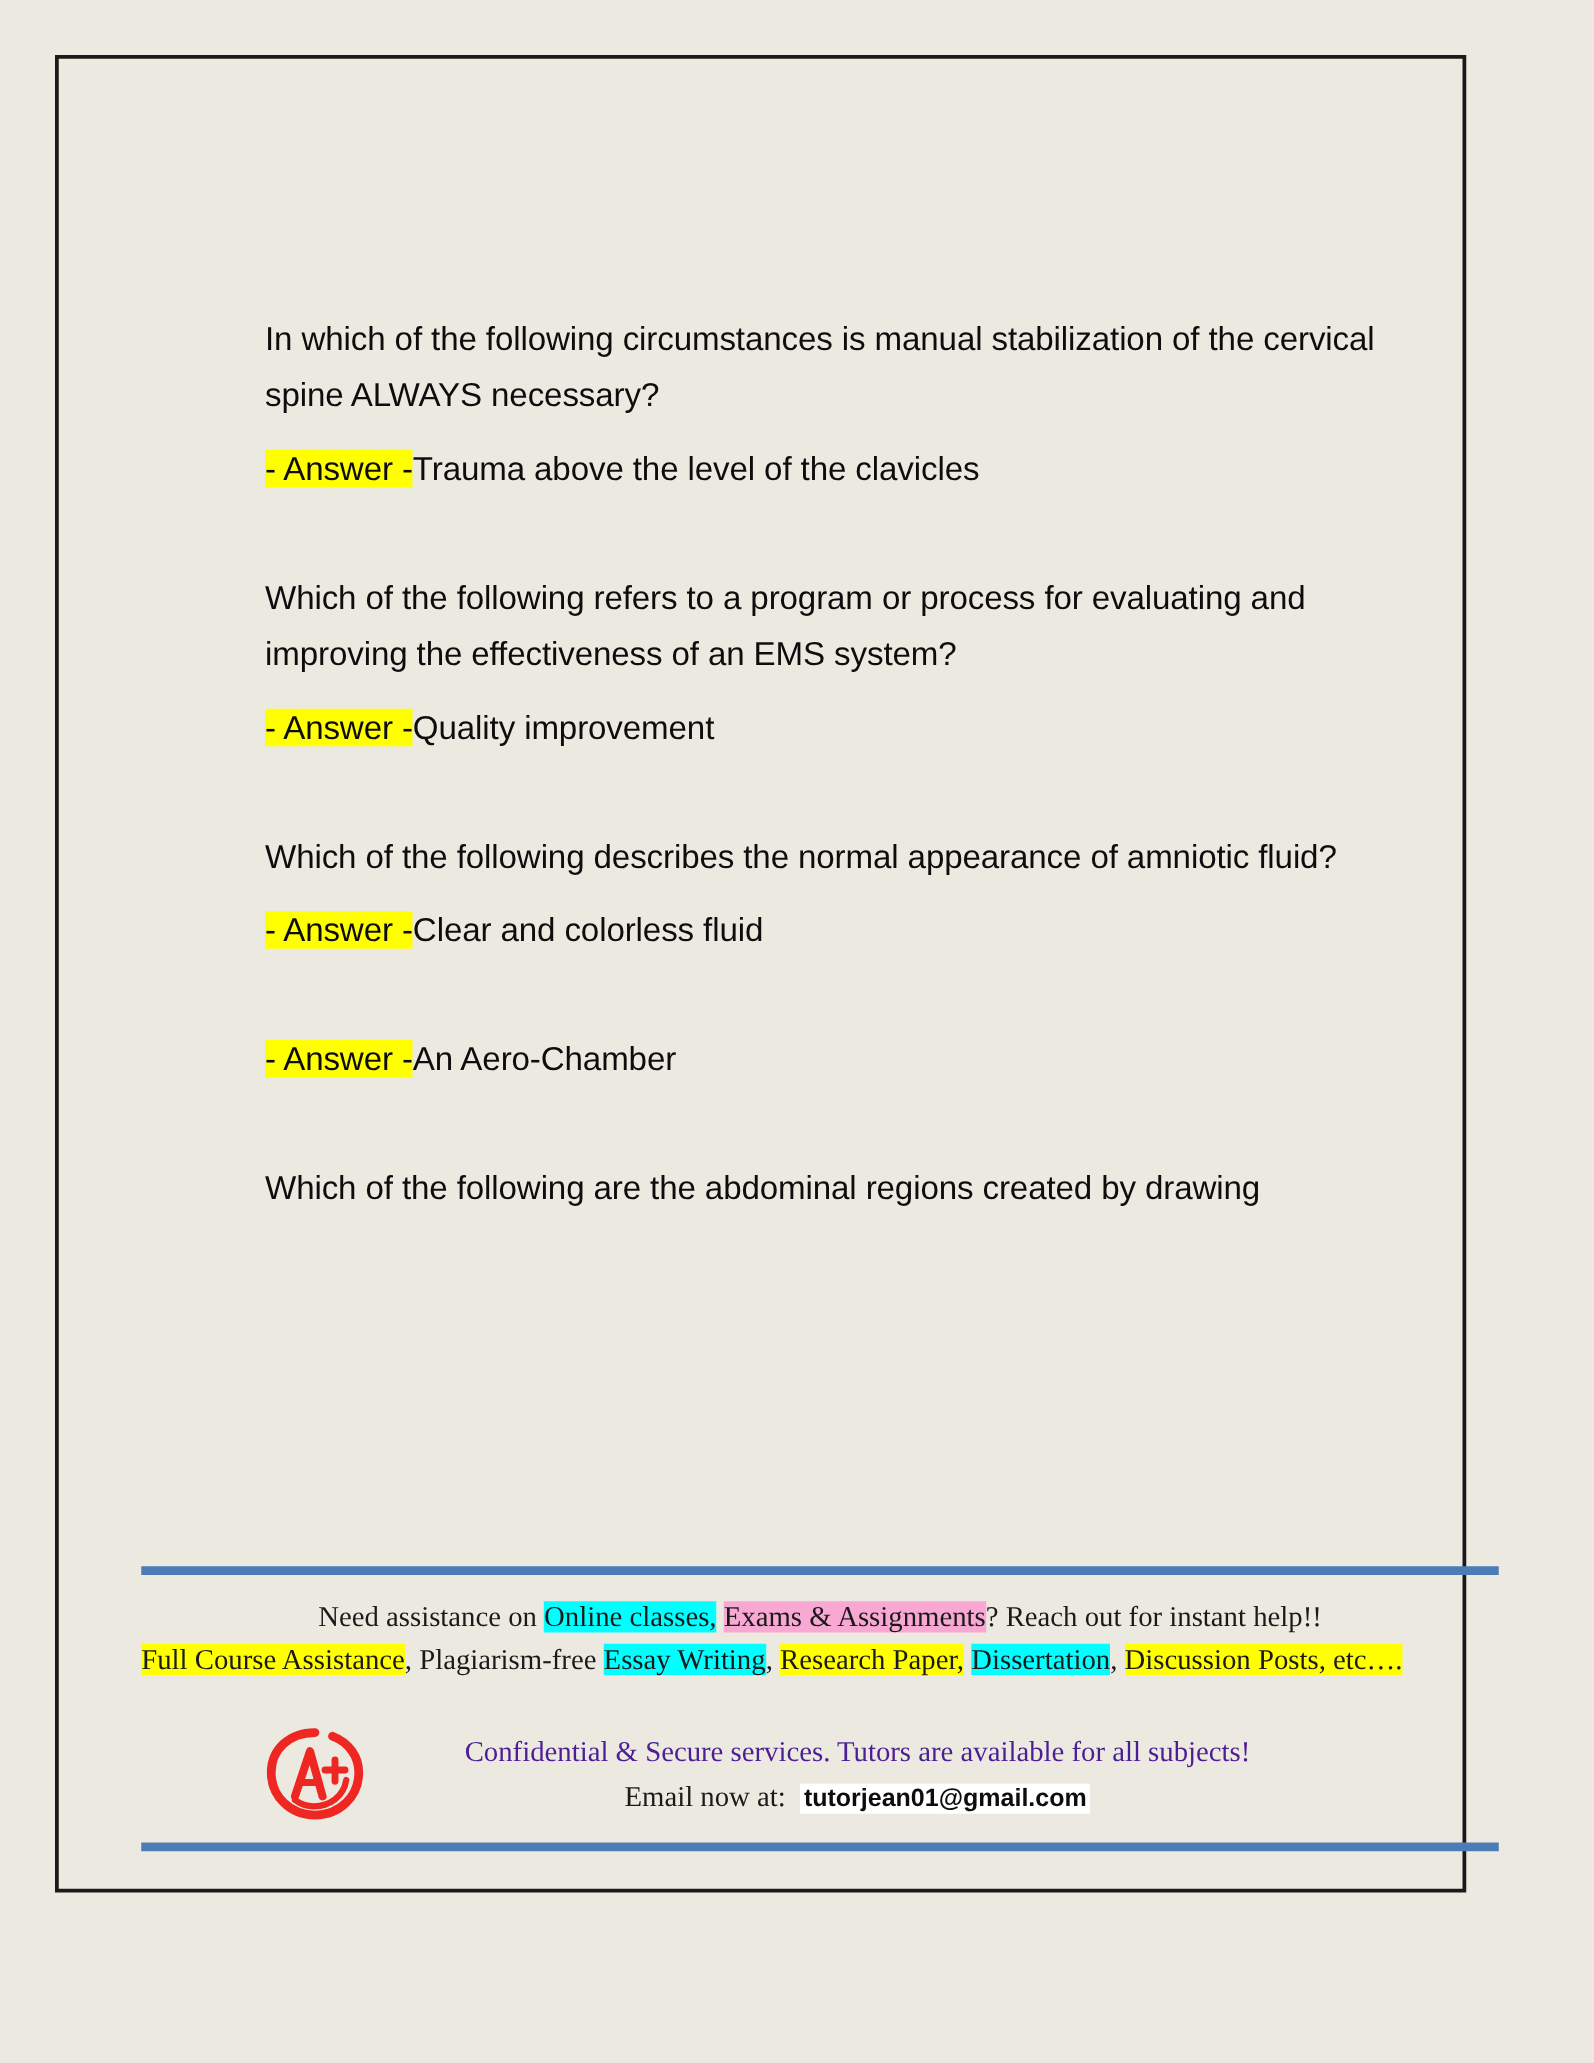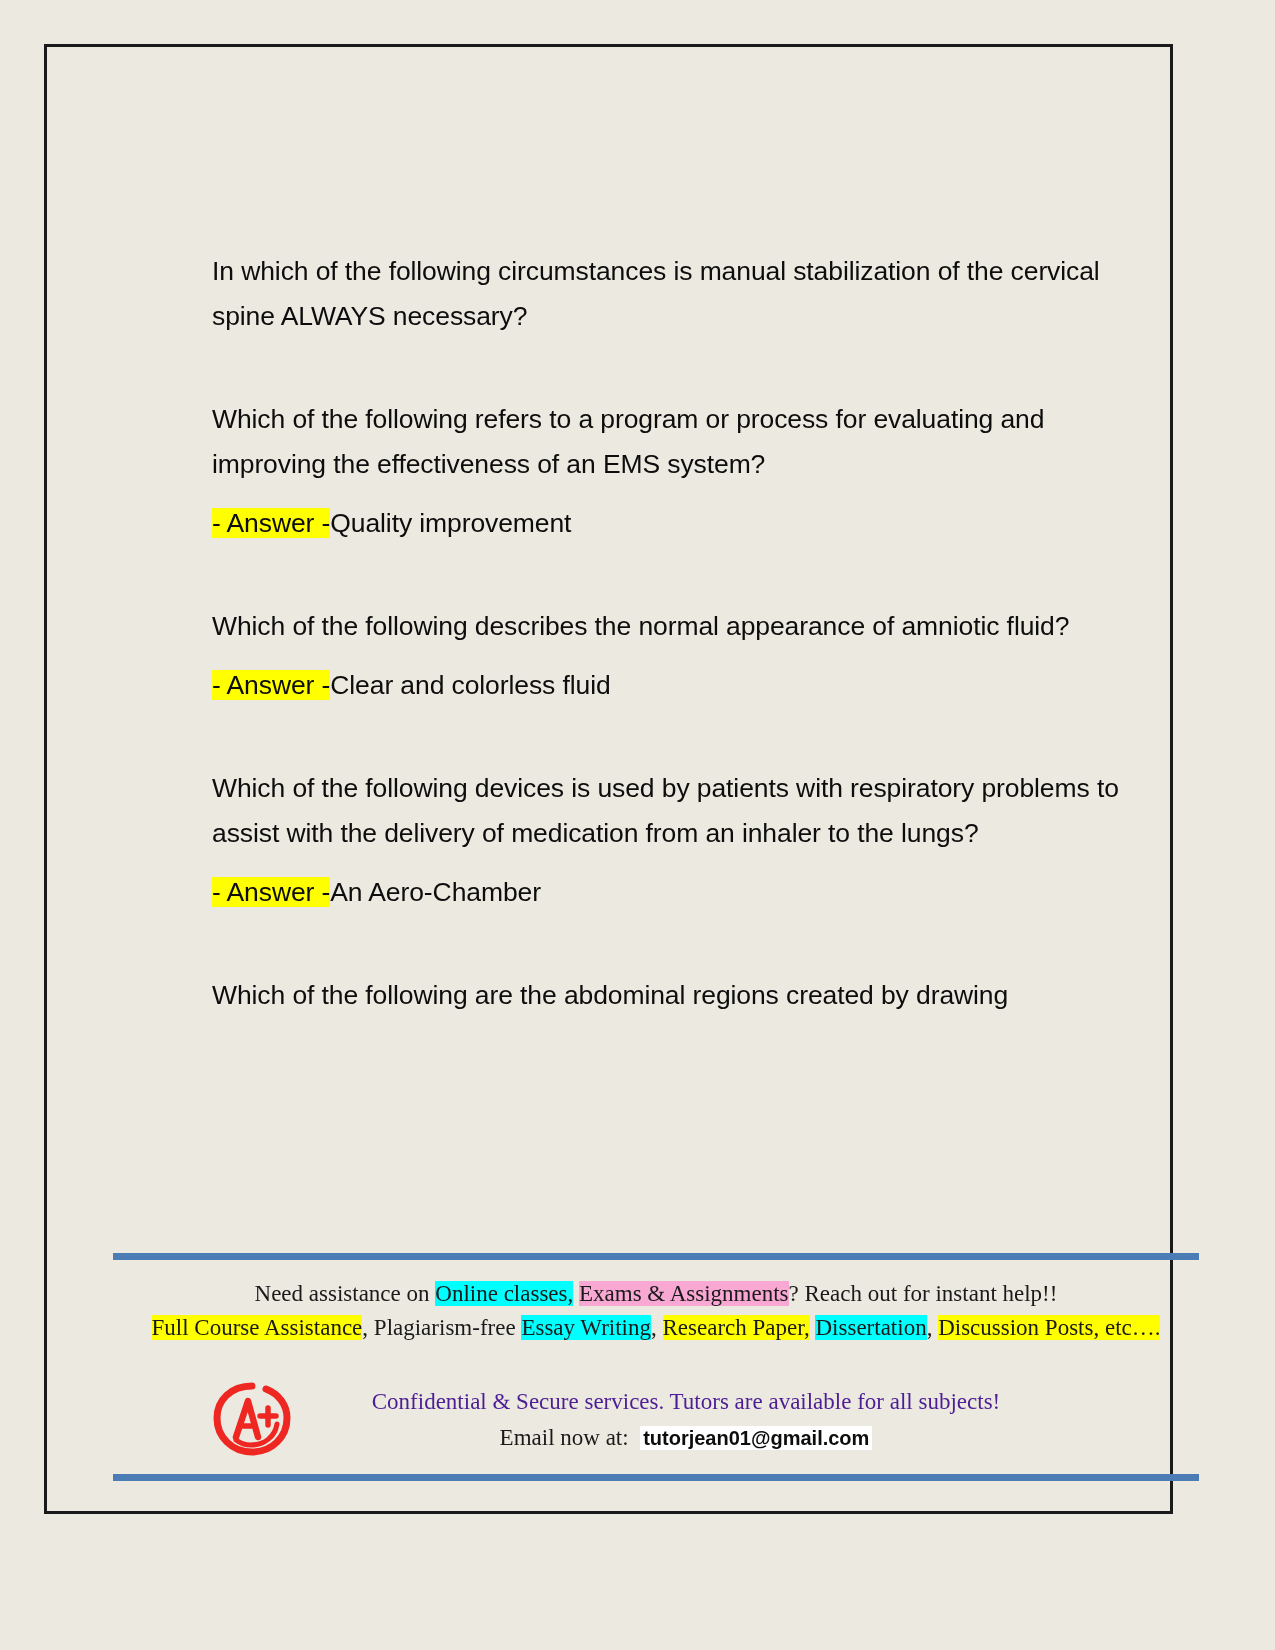--- a/index.html
+++ b/index.html
@@ -86,21 +86,20 @@
     color: #1a1a1a;
     text-align: center;
     white-space: nowrap;
   }
 
   .footer-line-2 {
     font-family: "Liberation Serif", serif;
     font-size: 23px;
     line-height: 33px;
     color: #1a1a1a;
-    text-align: center;
     white-space: nowrap;
     margin-top: 1px;
   }
 
   .footer-lower {
     position: relative;
     margin-top: 18px;
     min-height: 96px;
   }
 
@@ -143,34 +142,34 @@
 </style>
 </head>
 <body>
 
 <div class="page-frame">
 
   <div class="doc-body">
 
     <div class="q-block">
       <p class="q-text">In which of the following circumstances is manual stabilization of the cervical spine ALWAYS necessary?</p>
+      <p class="a-text"><span class="hl-yellow">- Answer -</span><span>Trauma above the level of the clavicles</span></p>
     </div>
 
     <div class="q-block">
       <p class="q-text">Which of the following refers to a program or process for evaluating and improving the effectiveness of an EMS system?</p>
       <p class="a-text"><span class="hl-yellow">- Answer -</span><span>Quality improvement</span></p>
     </div>
 
     <div class="q-block">
       <p class="q-text">Which of the following describes the normal appearance of amniotic fluid?</p>
       <p class="a-text"><span class="hl-yellow">- Answer -</span><span>Clear and colorless fluid</span></p>
     </div>
 
     <div class="q-block">
-      <p class="q-text">Which of the following devices is used by patients with respiratory problems to assist with the delivery of medication from an inhaler to the lungs?</p>
       <p class="a-text"><span class="hl-yellow">- Answer -</span><span>An Aero-Chamber</span></p>
     </div>
 
     <div class="q-block">
       <p class="q-text">Which of the following are the abdominal regions created by drawing</p>
     </div>
 
   </div>
 
   <div class="footer">

